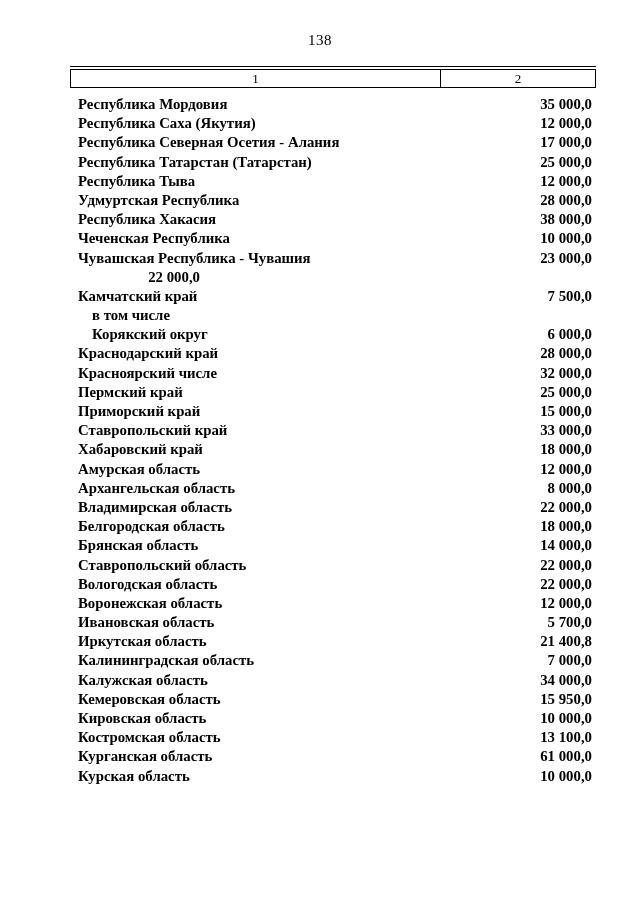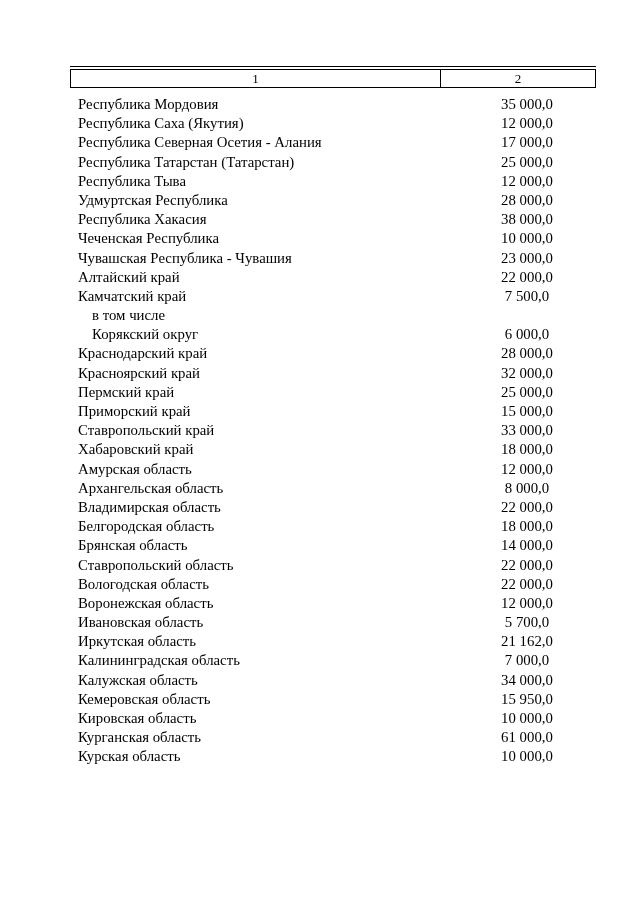--- a/index.html
+++ b/index.html
@@ -55,42 +55,44 @@
   }
   .rows {
     margin-top: 7px;
   }
   .row {
     display: flex;
     align-items: baseline;
     height: 19.2px;
     font-size: 14.8px;
     line-height: 19.2px;
+    font-weight: bold;
   }
   .cell-name {
     flex: 1;
     padding-left: 8px;
     white-space: nowrap;
     overflow: hidden;
   }
   .row.indent .cell-name {
     padding-left: 22px;
   }
   .cell-value {
     width: 130px;
-    text-align: center;
+    text-align: right;
     padding-right: 4px;
     white-space: nowrap;
   }
 </style>
 </head>
 <body>
 
 <div class="page">
 
+  <div class="page-number">138</div>
 
   <div class="table-area">
 
     <div class="top-rule"></div>
 
     <div class="header-table">
       <div class="header-cell c1">1</div>
       <div class="header-cell c2">2</div>
     </div>
 
@@ -134,21 +136,20 @@
     <div class="cell-name">Чеченская Республика</div>
     <div class="cell-value">10 000,0</div>
   </div>
 
   <div class="row">
     <div class="cell-name">Чувашская Республика - Чувашия</div>
     <div class="cell-value">23 000,0</div>
   </div>
 
   <div class="row">
-    <div class="cell-name">Алтайский край</div>
     <div class="cell-value">22 000,0</div>
   </div>
 
   <div class="row">
     <div class="cell-name">Камчатский край</div>
     <div class="cell-value">7 500,0</div>
   </div>
 
   <div class="row indent">
     <div class="cell-name">в том числе</div>
@@ -159,21 +160,21 @@
     <div class="cell-name">Корякский округ</div>
     <div class="cell-value">6 000,0</div>
   </div>
 
   <div class="row">
     <div class="cell-name">Краснодарский край</div>
     <div class="cell-value">28 000,0</div>
   </div>
 
   <div class="row">
-    <div class="cell-name">Красноярский край</div>
+    <div class="cell-name">Красноярский числе</div>
     <div class="cell-value">32 000,0</div>
   </div>
 
   <div class="row">
     <div class="cell-name">Пермский край</div>
     <div class="cell-value">25 000,0</div>
   </div>
 
   <div class="row">
     <div class="cell-name">Приморский край</div>
@@ -231,21 +232,21 @@
     <div class="cell-value">12 000,0</div>
   </div>
 
   <div class="row">
     <div class="cell-name">Ивановская область</div>
     <div class="cell-value">5 700,0</div>
   </div>
 
   <div class="row">
     <div class="cell-name">Иркутская область</div>
-    <div class="cell-value">21 162,0</div>
+    <div class="cell-value">21 400,8</div>
   </div>
 
   <div class="row">
     <div class="cell-name">Калининградская область</div>
     <div class="cell-value">7 000,0</div>
   </div>
 
   <div class="row">
     <div class="cell-name">Калужская область</div>
     <div class="cell-value">34 000,0</div>
@@ -254,20 +255,24 @@
   <div class="row">
     <div class="cell-name">Кемеровская область</div>
     <div class="cell-value">15 950,0</div>
   </div>
 
   <div class="row">
     <div class="cell-name">Кировская область</div>
     <div class="cell-value">10 000,0</div>
   </div>
 
+  <div class="row">
+    <div class="cell-name">Костромская область</div>
+    <div class="cell-value">13 100,0</div>
+  </div>
 
   <div class="row">
     <div class="cell-name">Курганская область</div>
     <div class="cell-value">61 000,0</div>
   </div>
 
   <div class="row">
     <div class="cell-name">Курская область</div>
     <div class="cell-value">10 000,0</div>
   </div>

